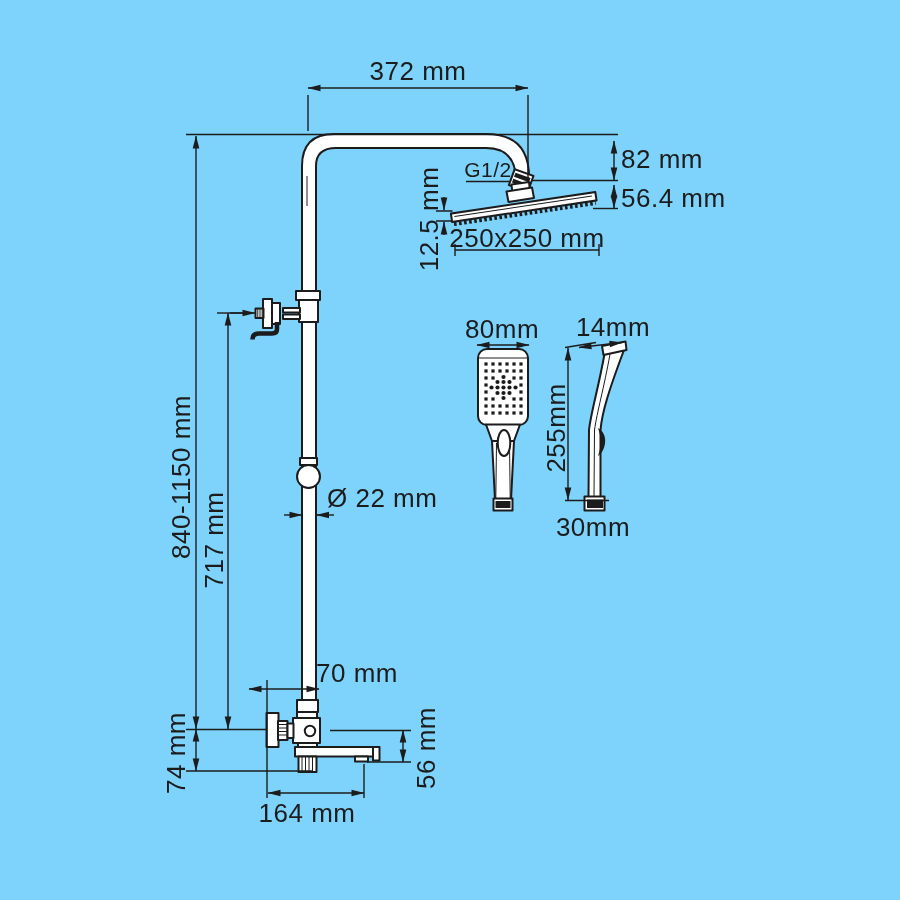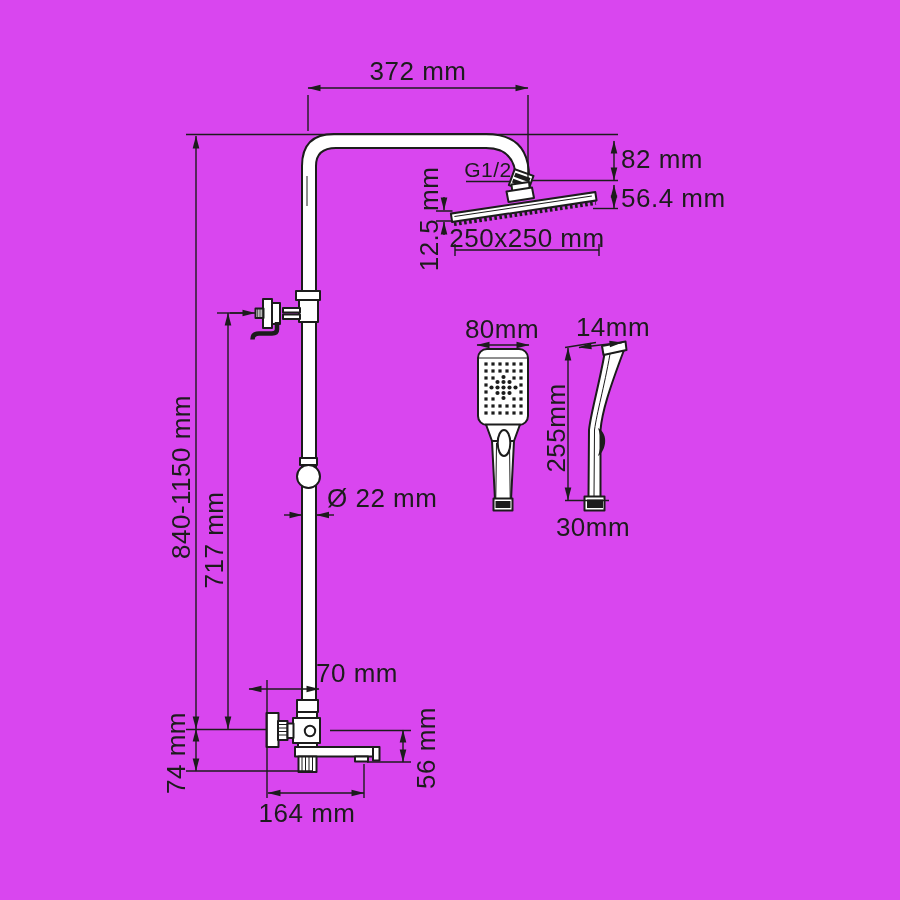--- a/index.html
+++ b/index.html
@@ -1,16 +1,16 @@
 <!DOCTYPE html>
 <html><head>
 <meta charset="utf-8">
 <style>
   html,body{margin:0;padding:0;background:#fff;}
-  #stage{position:relative;width:900px;height:900px;background:#d946ef;overflow:hidden;
+  #stage{position:relative;width:900px;height:900px;background:#7dd3fc;overflow:hidden;
          font-family:"Liberation Sans",sans-serif;}
   svg{position:absolute;left:0;top:0;}
   .p  {fill:#fff;stroke:#1c1c1c;stroke-width:2;stroke-linejoin:round;}
   .d  {fill:none;stroke:#1c1c1c;stroke-width:1.4;}
   .k  {fill:none;stroke:#1c1c1c;stroke-width:1;}
   .blk{fill:#1c1c1c;stroke:none;}
   .t  {fill:#1c1c1c;font-size:26px;letter-spacing:0.5px;}
   .tm {text-anchor:middle;}
   .ts {font-size:21px;}
 </style>

